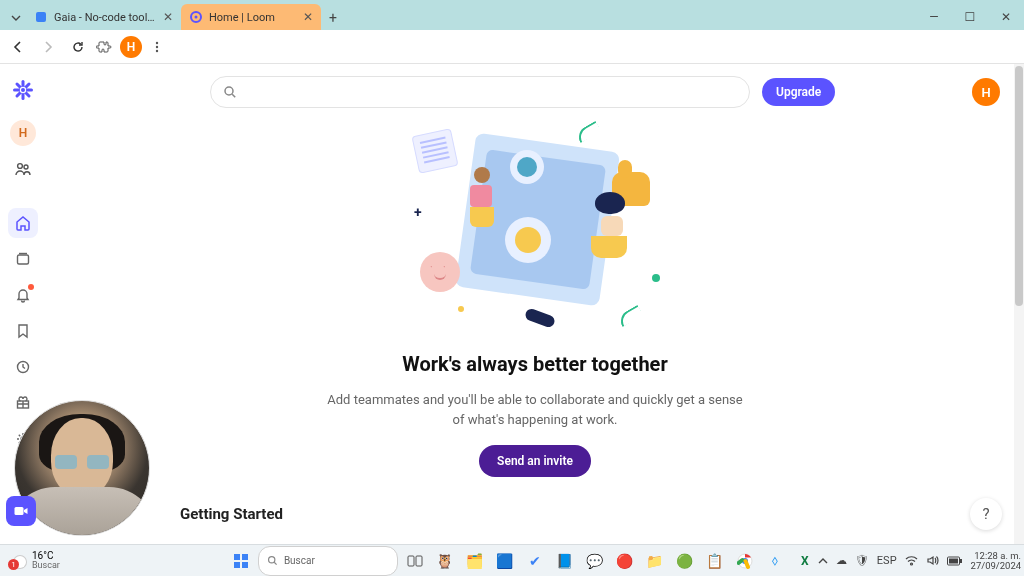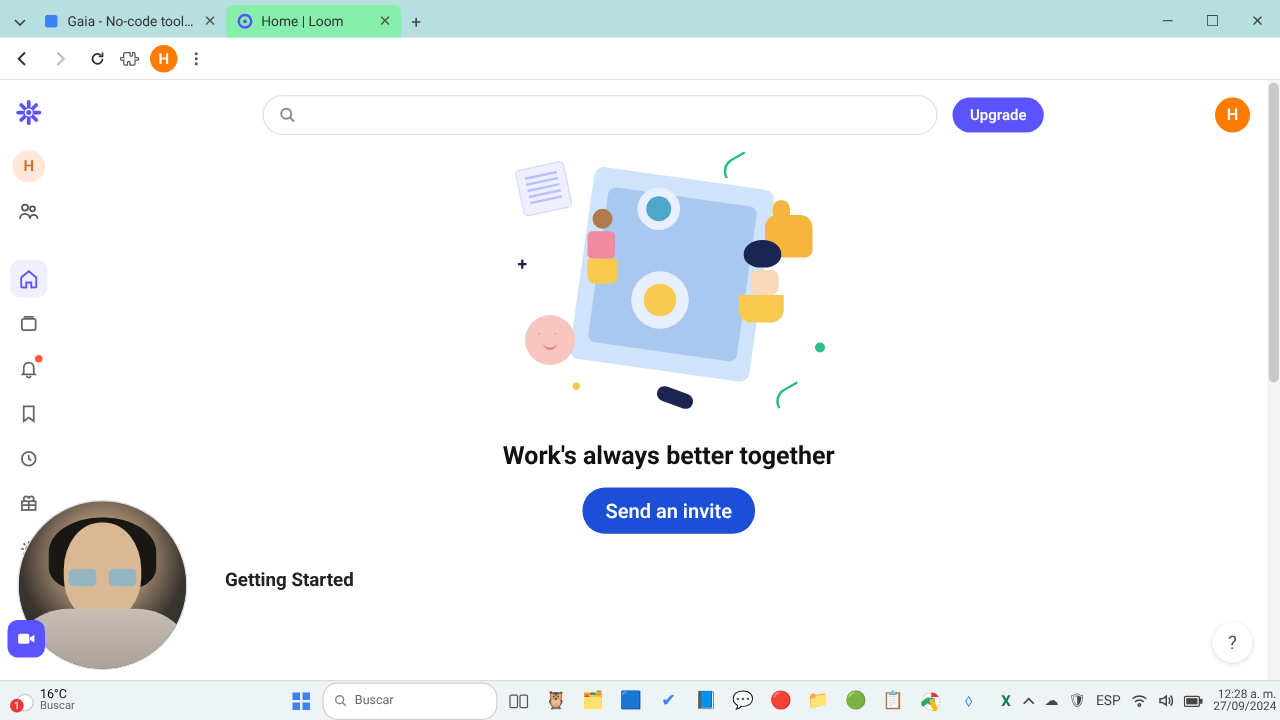--- a/index.html
+++ b/index.html
@@ -3,21 +3,21 @@
 <meta charset="utf-8">
 <style>
 * { margin: 0; padding: 0; box-sizing: border-box; font-family: -apple-system, BlinkMacSystemFont, "Segoe UI", Roboto, sans-serif; }
 html, body { width: 1024px; height: 576px; overflow: hidden; background: #fff; }
 
 
 .browser-chrome { width: 100%; background: #b8dfe0; }
 .tab-strip { height: 30px; display: flex; align-items: flex-end; padding-left: 6px; gap: 0; }
 .tab-dropdown { width: 20px; height: 24px; display:flex; align-items:center; justify-content:center; color:#333; font-size:11px; cursor:pointer; }
 .tab { height: 26px; display: flex; align-items: center; padding: 0 8px; gap: 6px; border-radius: 6px 6px 0 0; font-size: 11px; color: #333; max-width: 155px; min-width: 140px; cursor:pointer; }
-.tab.active { background: #86efac; }
+.tab.active { background: #fdba74; }
 .tab .favicon { width: 14px; height: 14px; flex-shrink:0; }
 .tab .title { white-space: nowrap; overflow: hidden; text-overflow: ellipsis; flex:1; }
 .tab .close { font-size: 12px; color:#555; }
 .new-tab { width: 24px; height: 24px; display:flex; align-items:center; justify-content:center; color:#444; font-size:14px; }
 .window-controls { margin-left:auto; display:flex; }
 .window-controls div { width: 36px; height:26px; display:flex; align-items:center; justify-content:center; color:#444; font-size:12px; }
 
 .toolbar { height: 34px; background: #fff; border-bottom: 1px solid #e3e3e3; display:flex; align-items:center; padding: 0 6px; gap: 6px; }
 .nav-btn { width: 24px; height:24px; display:flex; align-items:center; justify-content:center; color:#555; font-size:14px; border-radius:50%; }
 .nav-btn.disabled { color:#bbb; }
@@ -77,21 +77,21 @@
 .illus-circle2{ position:absolute; left:95px; top:95px; width:46px; height:46px; border-radius:50%; background:#e8f0ff; display:flex; align-items:center; justify-content:center; }
 .illus-circle2::after{ content:""; width:26px; height:26px; background:#f7c94f; border-radius:50%; }
 .illus-shoe{ position:absolute; left:115px; bottom:8px; width:30px; height:12px; background:#1a2550; border-radius:6px; transform:rotate(20deg); }
 .squiggle{ position:absolute; width:24px; height:12px; border:2px solid #2bbd8a; border-bottom:none; border-right:none; border-radius:12px 0 0 0; transform:rotate(-30deg); }
 .squiggle.s1{ right:60px; top:4px; }
 .squiggle.s2{ right:18px; bottom:10px; border-color:#2bbd8a; }
 .plus-shape{ position:absolute; left:4px; top:82px; color:#1a2550; font-size:14px; font-weight:bold; }
 
 .hero h2 { font-size:20px; font-weight:700; color:#111; margin-bottom:14px; }
 .hero p { font-size:13px; color:#666; line-height:1.5; max-width:420px; margin:0 auto 16px auto; }
-.invite-btn { background:#1d4ed8; color:#fff; border:none; padding:9px 18px; border-radius:18px; font-size:16px; font-weight:600; cursor:pointer; }
+.invite-btn { background:#4c1d95; color:#fff; border:none; padding:9px 18px; border-radius:18px; font-size:12px; font-weight:600; cursor:pointer; }
 
 .getting-started { text-align:left; font-size:15px; font-weight:700; color:#222; margin-top:28px; margin-left:110px; }
 
 
 .webcam-bubble { position:absolute; left:14px; bottom:40px; width:136px; height:136px; border-radius:50%; background:radial-gradient(circle at 50% 35%, #d9b896 0%, #c9a882 20%, #8a7560 38%, #3a3530 60%, #2a2622 100%); overflow:hidden; z-index:50; border:1px solid #ddd; }
 .webcam-face { position:absolute; left:50%; top:42%; transform:translate(-50%,-50%); width:62px; height:78px; background:#d9b896; border-radius:48% 48% 44% 44%; }
 .webcam-hair { position:absolute; left:50%; top:10%; transform:translateX(-50%); width:86px; height:58px; background:#1a1614; border-radius:48% 48% 30% 30%; }
 .webcam-glasses { position:absolute; left:50%; top:40%; transform:translateX(-50%); width:54px; height:14px; }
 .webcam-glasses::before, .webcam-glasses::after { content:""; position:absolute; width:22px; height:14px; background:rgba(100,180,220,0.6); border-radius:4px; top:0; }
 .webcam-glasses::before{ left:0; } .webcam-glasses::after{ right:0; }
@@ -297,20 +297,21 @@
             <div class="legs"></div>
           </div>
         <div class="illus-smiley"></div>
         <div class="illus-shoe"></div>
         <div class="illus-dot a"></div>
         <div class="illus-dot b"></div>
         <div class="squiggle s2"></div>
         <div class="plus-shape">+</div>
       </div>
       <h2>Work's always better together</h2>
+      <p>Add teammates and you'll be able to collaborate and quickly get a sense of what's happening at work.</p>
       <button class="invite-btn">Send an invite</button>
     </div>
 
     <div class="getting-started">Getting Started</div>
   </div>
 </div>
 
 <div class="page-scrollbar">
   <div class="thumb"></div>
 </div>

